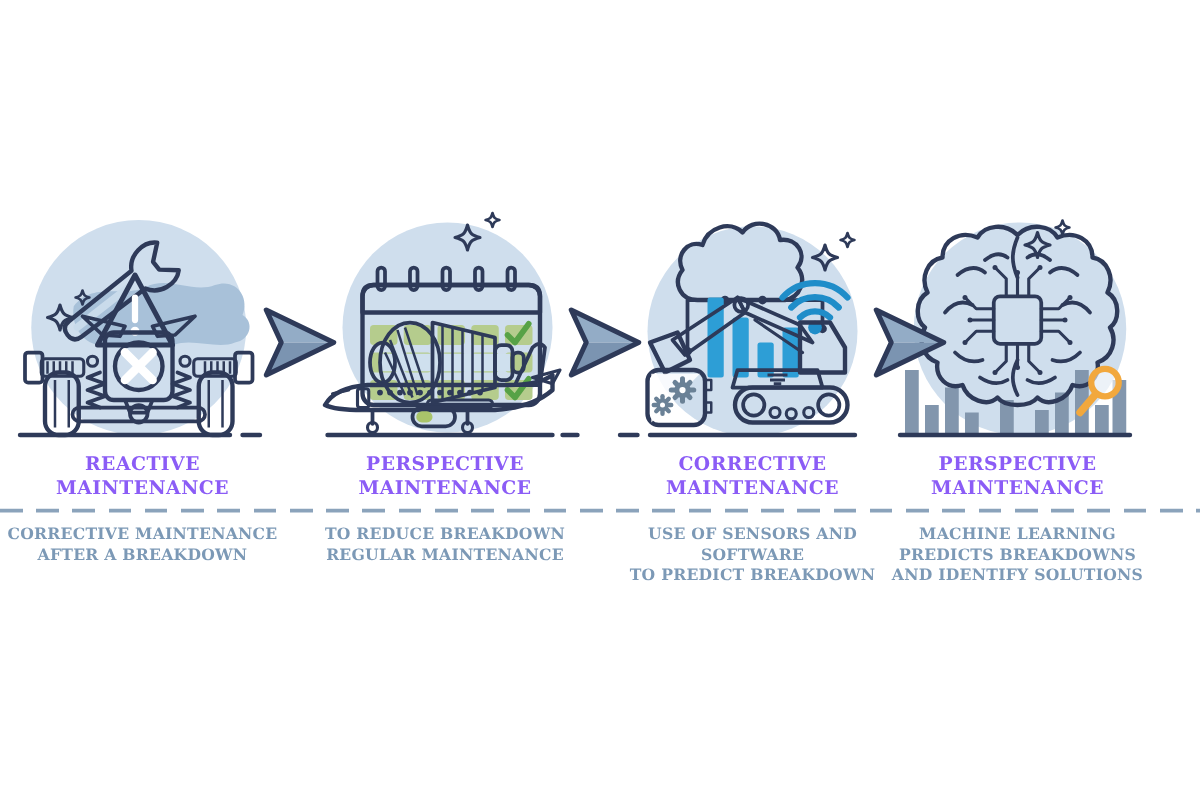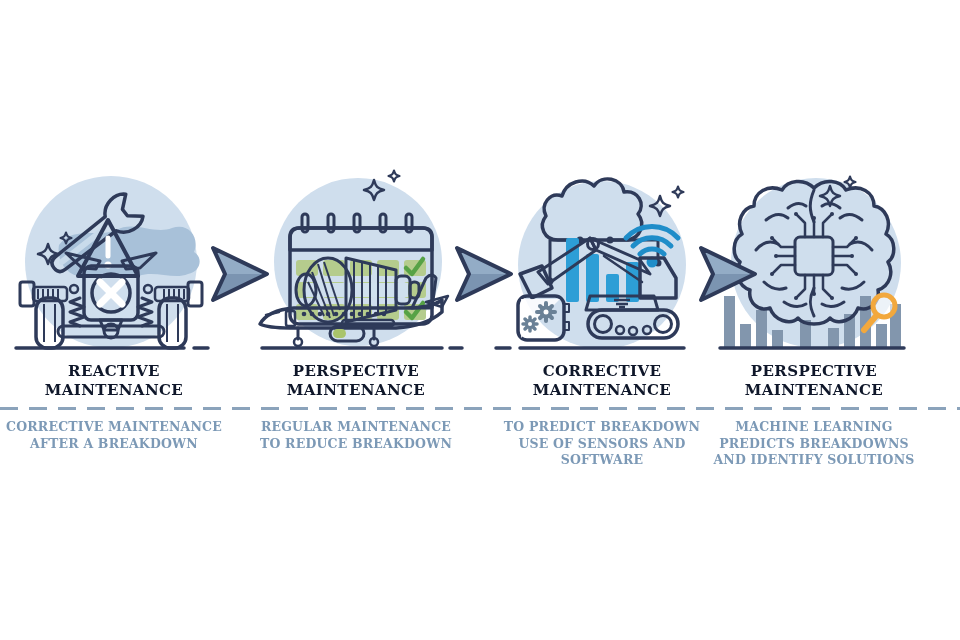--- a/index.html
+++ b/index.html
@@ -2,21 +2,21 @@
 <html><head>
 <meta charset="utf-8">
 <style>
   html,body{margin:0;padding:0;background:#fff;}
   .canvas{position:relative;width:960px;height:640px;background:#ffffff;overflow:hidden;
           font-family:"DejaVu Serif", serif;}
   .stage{position:absolute;top:0;height:640px;width:228px;}
   .illus{position:absolute;top:150px;left:4px;}
   .st-title{position:absolute;top:362px;left:0;width:228px;text-align:center;
             font-weight:700;font-size:15px;line-height:19px;letter-spacing:.4px;
-            color:#0f172a;}
+            color:#8b5cf6;}
   .st-desc{position:absolute;top:419px;left:-6px;width:240px;text-align:center;
            font-weight:700;font-size:12.5px;line-height:16.5px;letter-spacing:.2px;
            color:#7c99b6;}
   .divider{position:absolute;top:407px;left:0;width:960px;height:3px;
            background:repeating-linear-gradient(90deg,#8ba3bb 0,#8ba3bb 18px,transparent 18px,transparent 29px);}
   .arrow{position:absolute;top:244px;width:64px;height:60px;}
   svg .ln{stroke:#2e3a59;stroke-linecap:round;stroke-linejoin:round;fill:none;}
 </style>
 </head>
 <body>
@@ -184,22 +184,22 @@
         <circle cx="128" cy="192" r="4" fill="#5d7189" class="ln" stroke-width="2.5"></circle>
       </g>
       <line x1="16" y1="198" x2="196" y2="198" class="ln" stroke-width="3.5"></line>
       <line x1="204" y1="198" x2="216" y2="198" class="ln" stroke-width="3.5"></line>
     </svg>
     <div class="st-title">
       <div>PERSPECTIVE</div>
       <div>MAINTENANCE</div>
     </div>
     <div class="st-desc">
+      <div>TO REDUCE BREAKDOWN</div>
       <div>REGULAR MAINTENANCE</div>
-      <div>TO REDUCE BREAKDOWN</div>
     </div>
   </div>
 
   <div class="stage" style="left:488px">
     <svg class="illus" width="220" height="212" viewBox="0 0 220 212">
       <circle cx="110" cy="115" r="84" fill="#cfdeed"></circle>
       <g>
         <path d="M0,-10 C1.8,-3.2 3.2,-1.8 10,0 C3.2,1.8 1.8,3.2 0,10 C-1.8,3.2 -3.2,1.8 -10,0 C-3.2,-1.8 -1.8,-3.2 0,-10 Z" transform="translate(168,56)" fill="#fff" class="ln" stroke-width="2.5"></path>
         <path d="M0,-10 C1.8,-3.2 3.2,-1.8 10,0 C3.2,1.8 1.8,3.2 0,10 C-1.8,3.2 -3.2,1.8 -10,0 C-3.2,-1.8 -1.8,-3.2 0,-10 Z" transform="translate(186,42) scale(0.55)" fill="#fff" class="ln" stroke-width="4"></path>
       </g>
@@ -270,22 +270,22 @@
         </g>
       </g>
       <line x1="4" y1="198" x2="18" y2="198" class="ln" stroke-width="3.5"></line>
       <line x1="28" y1="198" x2="192" y2="198" class="ln" stroke-width="3.5"></line>
     </svg>
     <div class="st-title">
       <div>CORRECTIVE</div>
       <div>MAINTENANCE</div>
     </div>
     <div class="st-desc">
+      <div>USE OF SENSORS AND SOFTWARE</div>
       <div>TO PREDICT BREAKDOWN</div>
-      <div>USE OF SENSORS AND SOFTWARE</div>
     </div>
   </div>
 
   <div class="stage" style="left:700px">
     <svg class="illus" width="220" height="212" viewBox="0 0 220 212">
       <defs>
         <linearGradient id="chipGrad" x1="0" y1="0" x2="1" y2="1">
           <stop offset="0" stop-color="#fdd879"></stop>
             <stop offset="1" stop-color="#f8b02c"></stop>
         </linearGradient>

